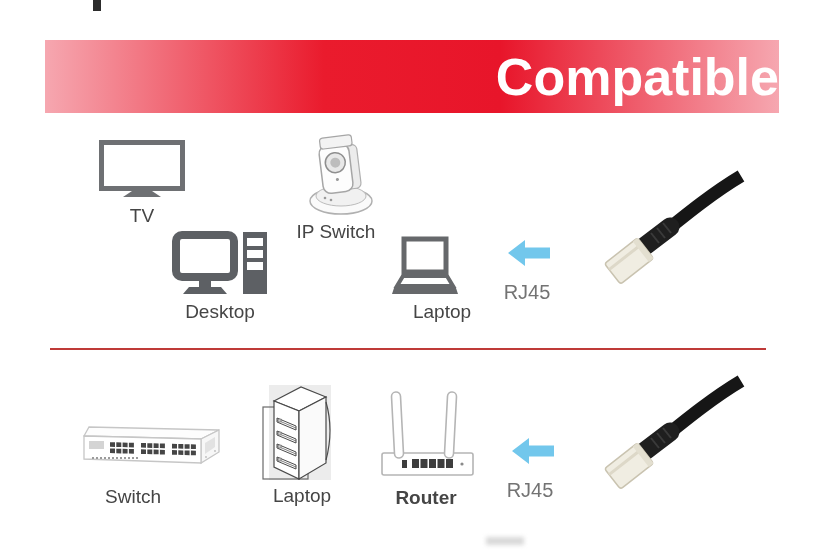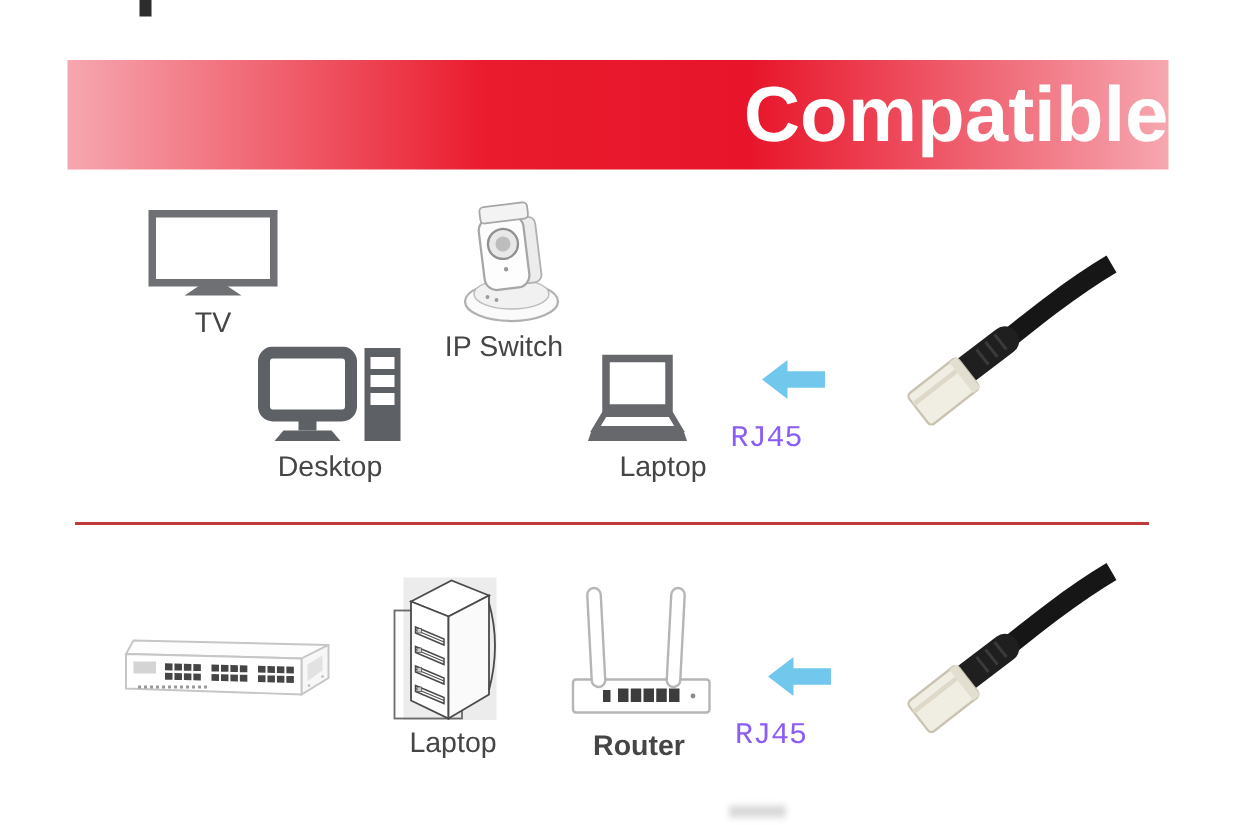--- a/index.html
+++ b/index.html
@@ -4,22 +4,22 @@
 <style>
   html,body{margin:0;padding:0;background:#ffffff;}
   .canvas{position:relative;width:825px;height:550px;background:#ffffff;overflow:hidden;
           font-family:"Liberation Sans",sans-serif;}
   .banner{position:absolute;left:45px;top:40px;width:734px;height:73px;
           background:linear-gradient(90deg,#f6a7b0 0%,#ea1b2d 38%,#e8152a 62%,#f6a7b0 100%);
           display:flex;align-items:center;justify-content:flex-end;}
   .banner-title{color:#ffffff;font-size:52px;font-weight:700;line-height:1;}
   .icon{position:absolute;}
   .dev-label{position:absolute;text-align:center;font-size:19px;color:#454545;}
-  .rj45{position:absolute;width:80px;text-align:left;
-        font-family:Liberation Mono, monospace;font-size:20px;color:#8b5cf6;}
+  .rj45{position:absolute;width:80px;text-align:center;
+        font-family:Liberation Sans, sans-serif;font-size:20px;color:#737373;}
   .divider{position:absolute;left:50px;top:348px;width:716px;height:2px;background:#bf3a38;}
   .fineprint{position:absolute;left:92px;top:457px;width:46px;height:0;
              border-top:2px dotted #9a9a9a;}
   .artifact-top{position:absolute;left:93px;top:0;width:8px;height:11px;background:#2c2c2c;}
   .artifact-bottom{position:absolute;left:486px;top:537px;width:38px;height:8px;
                    background:#d9d9d9;filter:blur(2px);}
 </style>
 </head>
 <body>
 
@@ -135,20 +135,21 @@
         <use href="#swp" x="100" y="35.3"></use>
           <use href="#swp" x="106.3" y="35.3"></use>
           <use href="#swp" x="112.6" y="35.3"></use>
           <use href="#swp" x="118.9" y="35.3"></use>
       </g>
       <circle cx="134" cy="44" r="0.9" fill="#bcbcbc"></circle>
       <circle cx="143" cy="38" r="0.9" fill="#bcbcbc"></circle>
     </svg>
   </div>
   <div class="fineprint"></div>
+  <div class="dev-label" style="left:83px;top:486px;width:100px;">Switch</div>
 
   <div class="icon" style="left:260px;top:380px;">
     <svg width="80" height="106" viewBox="0 0 80 106">
       <rect x="9" y="5" width="62" height="95" fill="#ececec"></rect>
       <rect x="3" y="27" width="45" height="72" fill="none" stroke="#6a6a6a" stroke-width="1.2"></rect>
       <polygon points="14,21 41,7 66,17 39,31" fill="#ffffff" stroke="#4a4a4a" stroke-width="1.2"></polygon>
       <polygon points="14,21 39,31 39,99 14,87" fill="#ffffff" stroke="#4a4a4a" stroke-width="1.2"></polygon>
       <polygon points="39,31 66,17 66,83 39,99" fill="#fafafa" stroke="#4a4a4a" stroke-width="1.2"></polygon>
       <polygon points="17,38 36,46 36,50 17,42" fill="#ffffff" stroke="#4a4a4a" stroke-width="1"></polygon>
       <line x1="17" y1="40" x2="36" y2="48" stroke="#4a4a4a" stroke-width="0.7"></line>

